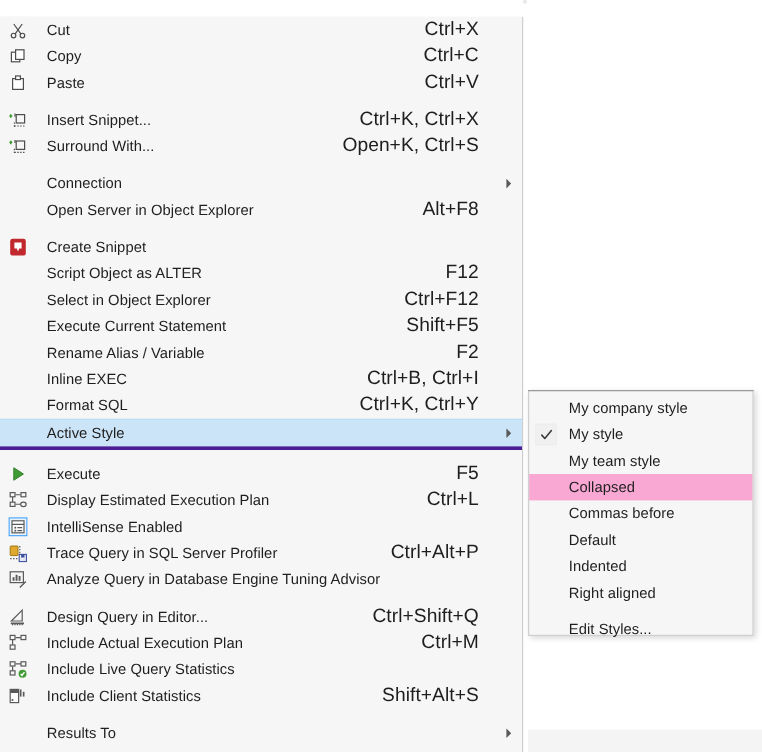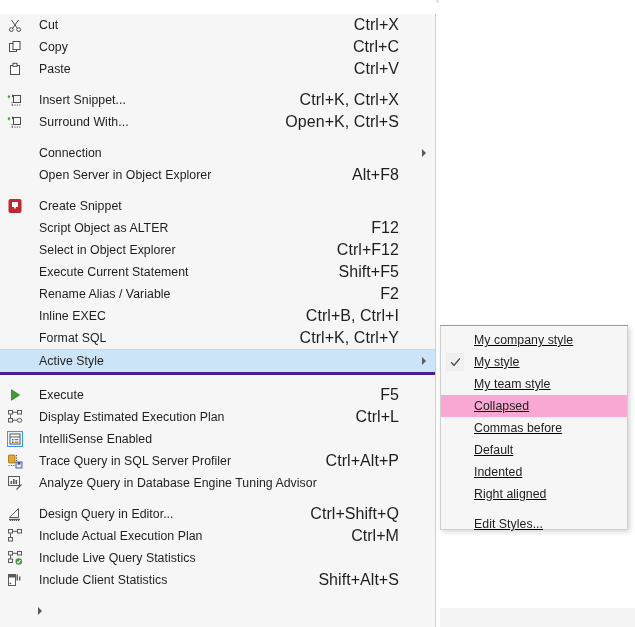--- a/index.html
+++ b/index.html
@@ -108,21 +108,21 @@
   
   #submenu {
     left: 440px;
     top: 325px;
     width: 188px;
     height: 205px;
     background: #f6f6f6;
     border: 1px solid #cfcfcf;
     box-shadow: 2px 2px 5px rgba(0,0,0,0.16);
   }
-  #submenu .sub-body { padding: 3px 0 3px 0; text-decoration: underline; }
+  #submenu .sub-body { padding: 3px 0 3px 0; }
   .smi {
     display: flex;
     align-items: center;
     height: 22px;
     cursor: default;
     white-space: nowrap;
   }
   .smi .chk {
     width: 28px;
     min-width: 28px;
@@ -473,20 +473,21 @@
         </span>
         <span class="lbl">Include Client Statistics</span>
         <span class="acc">Shift+Alt+S</span>
         <span class="arr"></span>
       </div>
       <div class="sep-wrap">
         <div class="sep"></div>
       </div>
       <div class="mi">
         <span class="ico"></span>
+        <span class="lbl">Results To</span>
         <span class="arr">
           <svg width="8" height="10" viewBox="0 0 8 10">
             <path d="M2 1 L6 5 L2 9 Z" fill="#5a5a5a"></path>
           </svg>
         </span>
       </div>
       <div class="sep-wrap">
         <div class="sep"></div>
       </div>
       <div class="mi">

